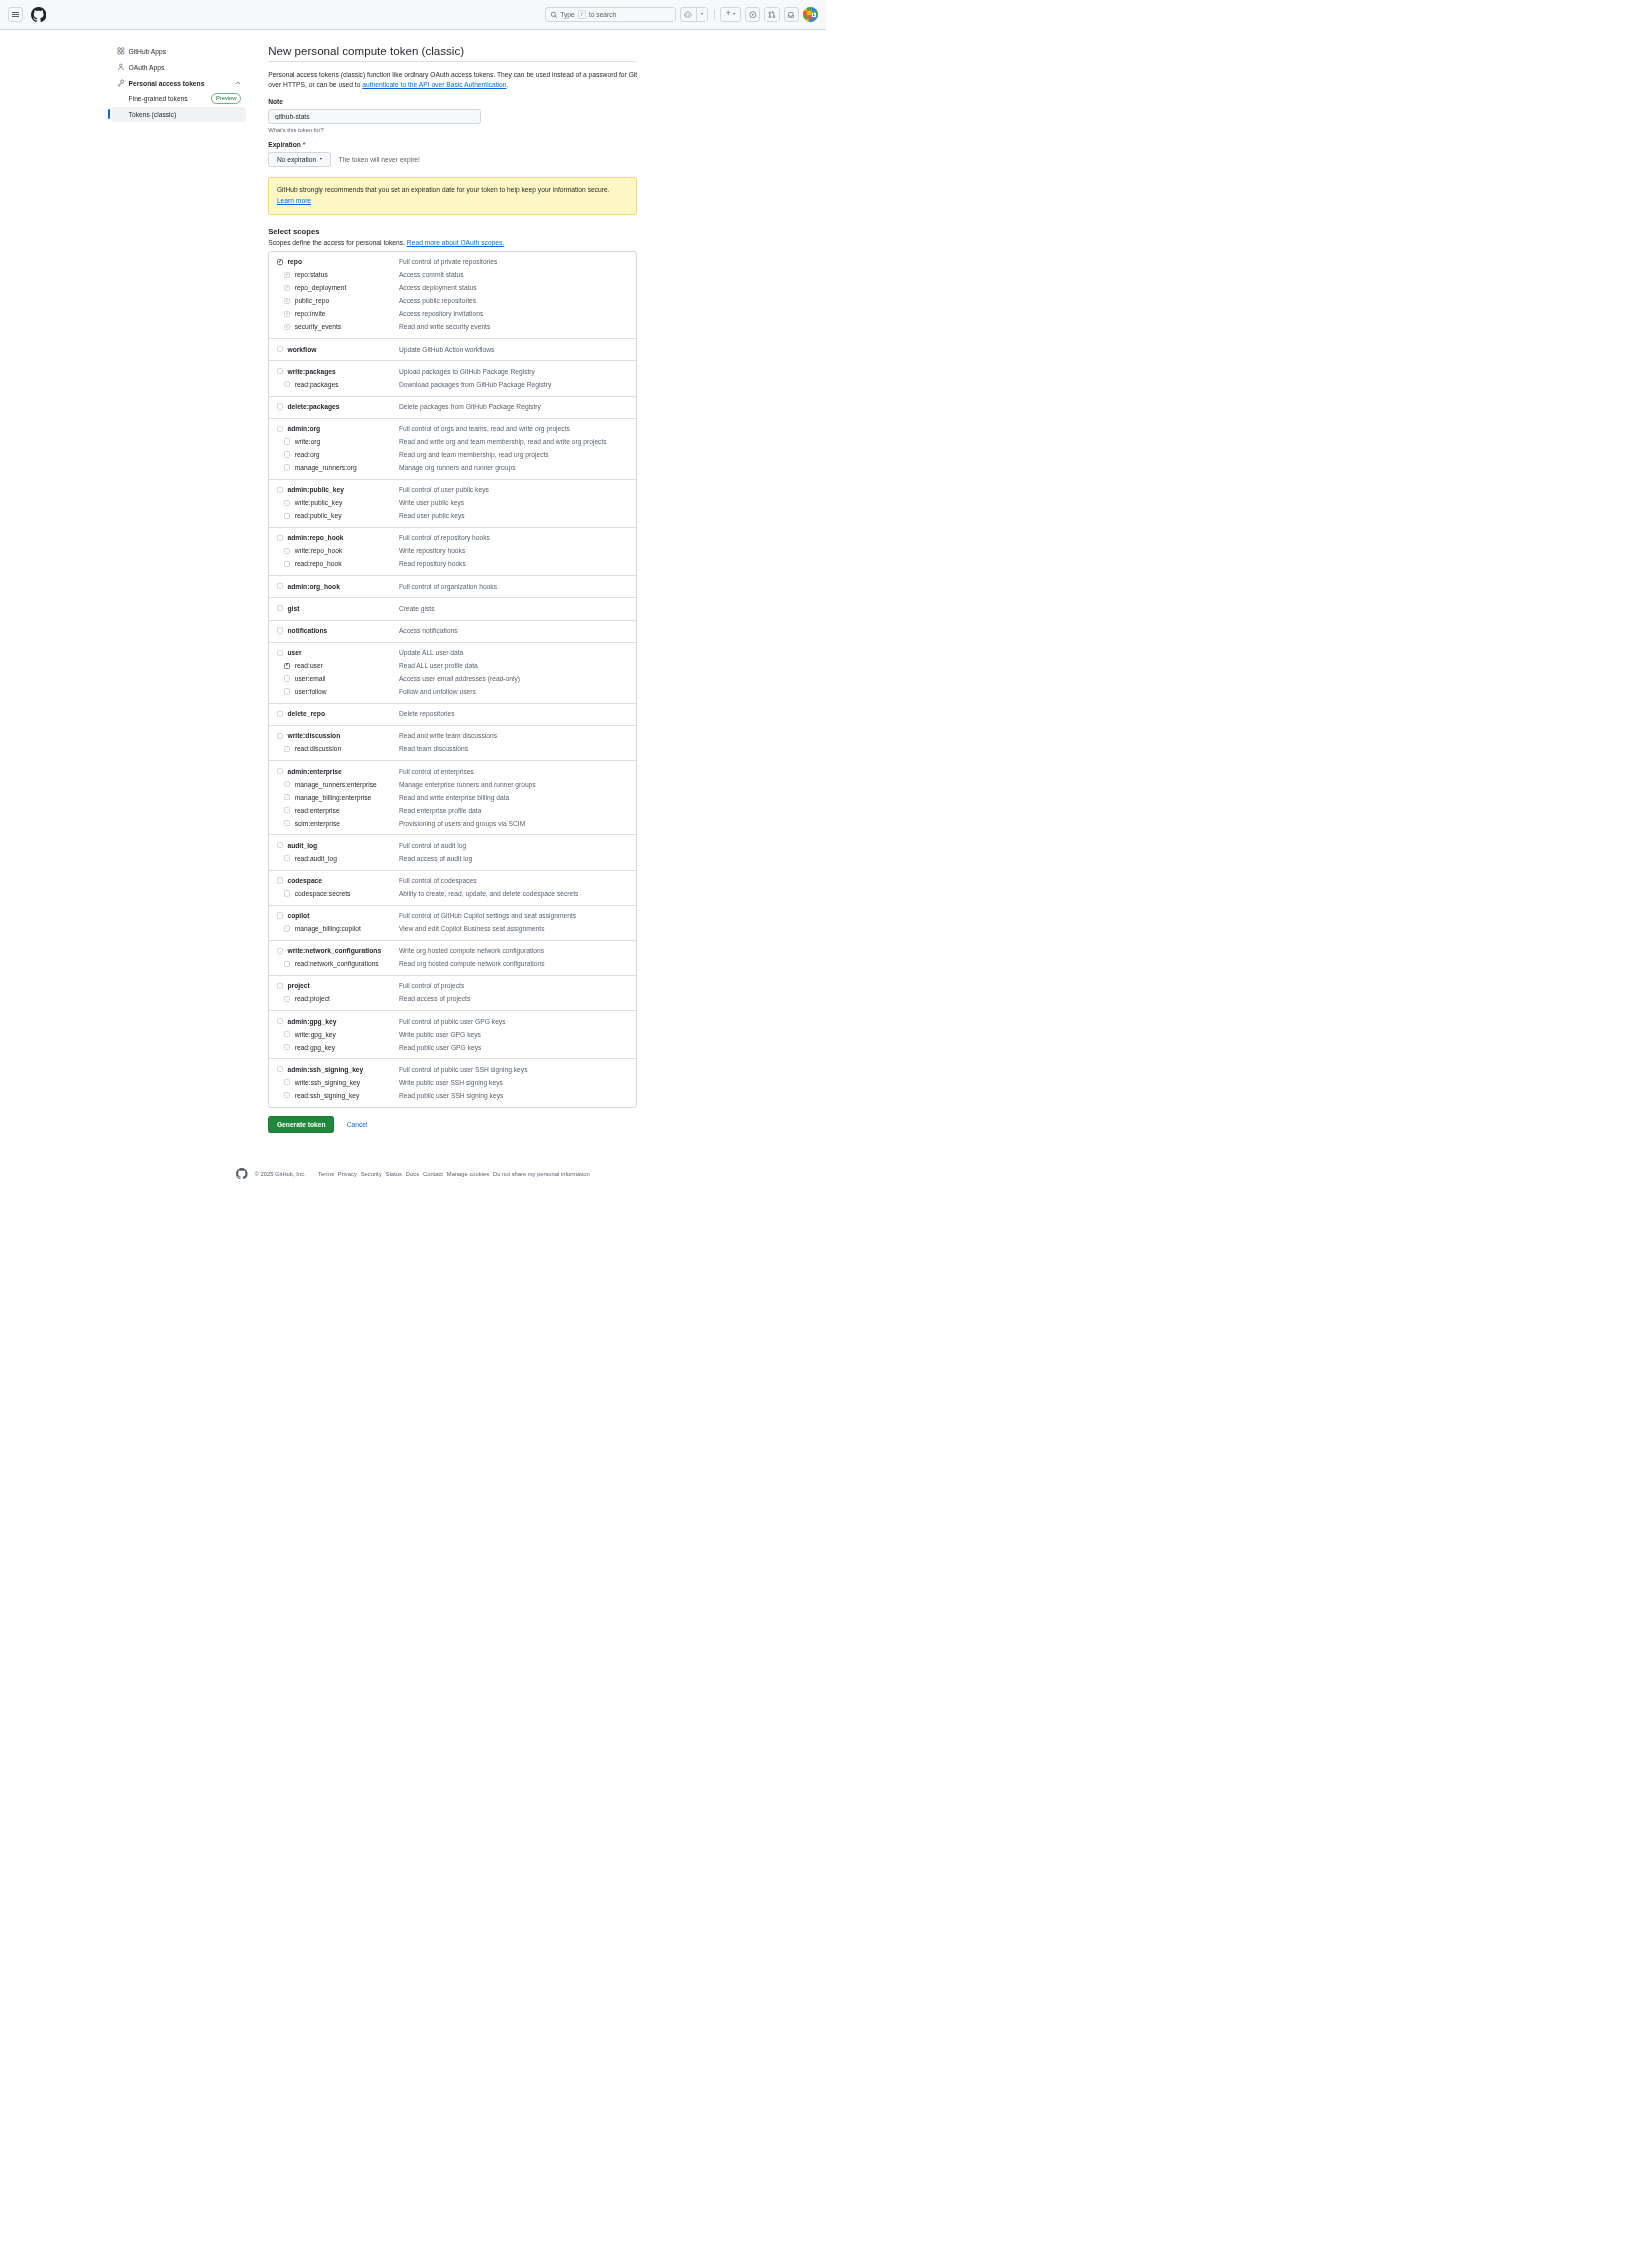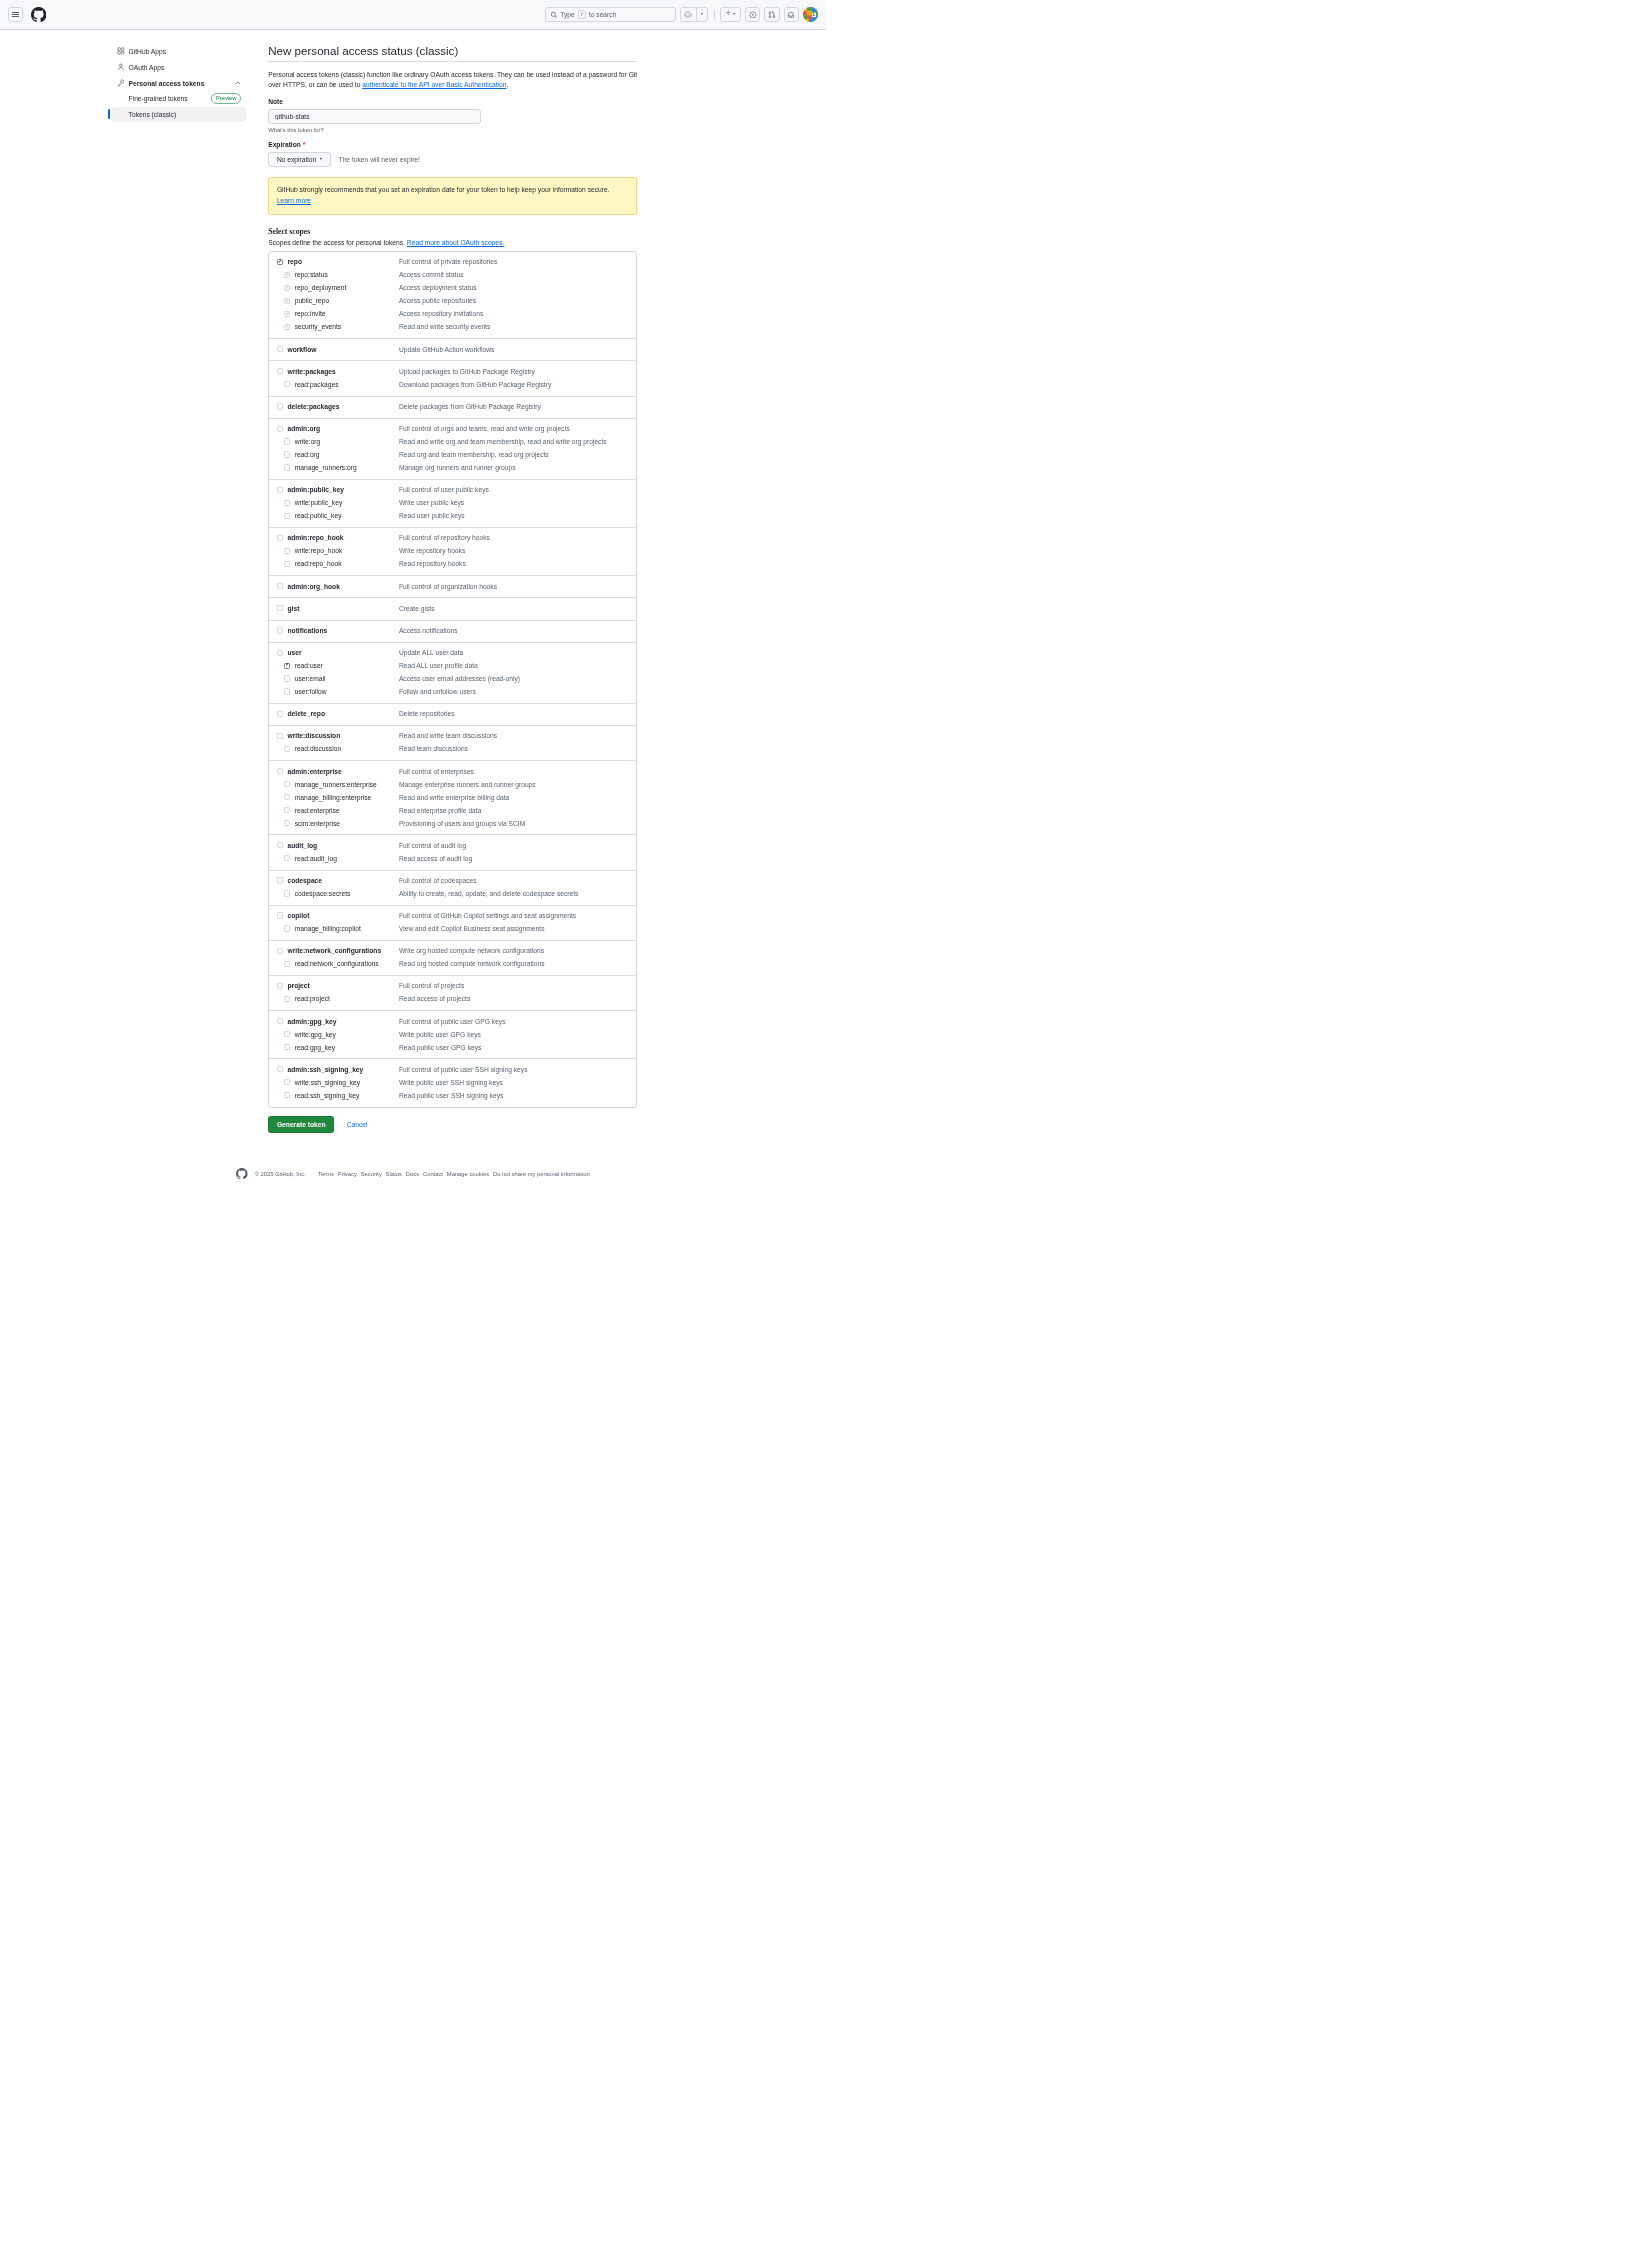--- a/index.html
+++ b/index.html
@@ -99,21 +99,21 @@
     font-size:6.7px; font-weight:500; color:#24292f; cursor:pointer;
     font-family:"Liberation Sans",sans-serif;
   }
   .select-btn .caret { border-top-color:#24292f; }
   .muted { color:#59636e; }
   .warning-box {
     margin-top:9.6px; background:#fff8c5; border:0.5px solid rgba(212,167,44,.4);
     border-radius:2.9px; padding:7.7px; line-height:1.5;
   }
   .warning-box .link { display:inline-block; margin-top:1px; }
-  .scopes-heading { font-weight:700; font-size:7.7px; margin:12.5px 0 2.9px;font-family:Liberation Serif, serif; }
+  .scopes-heading { font-weight:700; font-size:7.7px; margin:12.5px 0 2.9px; }
   .scopes-intro { margin:0 0 4.8px; }
 
   .scopes-box { border:0.5px solid #d0d7de; border-radius:2.9px; margin-top:3.9px; }
   .scope-group { padding:5.3px 7.7px 6.3px; border-top:0.5px solid #d8dee4; }
   .scope-group:first-child { border-top:0; }
   .scope-row { display:grid; grid-template-columns:122px 1fr; align-items:start; }
   .scope-row.sub { margin-top:3.4px; }
   .scope-cell { display:flex; align-items:flex-start; }
   .scope-row.sub .scope-cell { padding-left:7.2px; }
   .cb {
@@ -268,21 +268,21 @@
       <div class="side-sub">
         <span class="label">Fine-grained tokens</span>
         <span class="badge-preview">Preview</span>
       </div>
       <div class="side-sub selected">
         <span class="label">Tokens (classic)</span>
       </div>
     </nav>
 
   <main class="content">
-    <h1 class="page-title">New personal access status (classic)</h1>
+    <h1 class="page-title">New personal compute token (classic)</h1>
 
     <p class="intro"><span>Personal access tokens (classic) function like ordinary OAuth access tokens. They can be used instead of a password for Git over HTTPS, or can be used to </span><a class="link">authenticate to the API over Basic Authentication</a><span>.</span></p>
 
     <div class="field-label">Note</div>
     <input class="text-input" value="github-stats" style="">
     <div class="help-text">What's this token for?</div>
 
     <div class="field-label"><span>Expiration</span> <span class="req">*</span></div>
     <div class="exp-row">
       <button class="select-btn">

